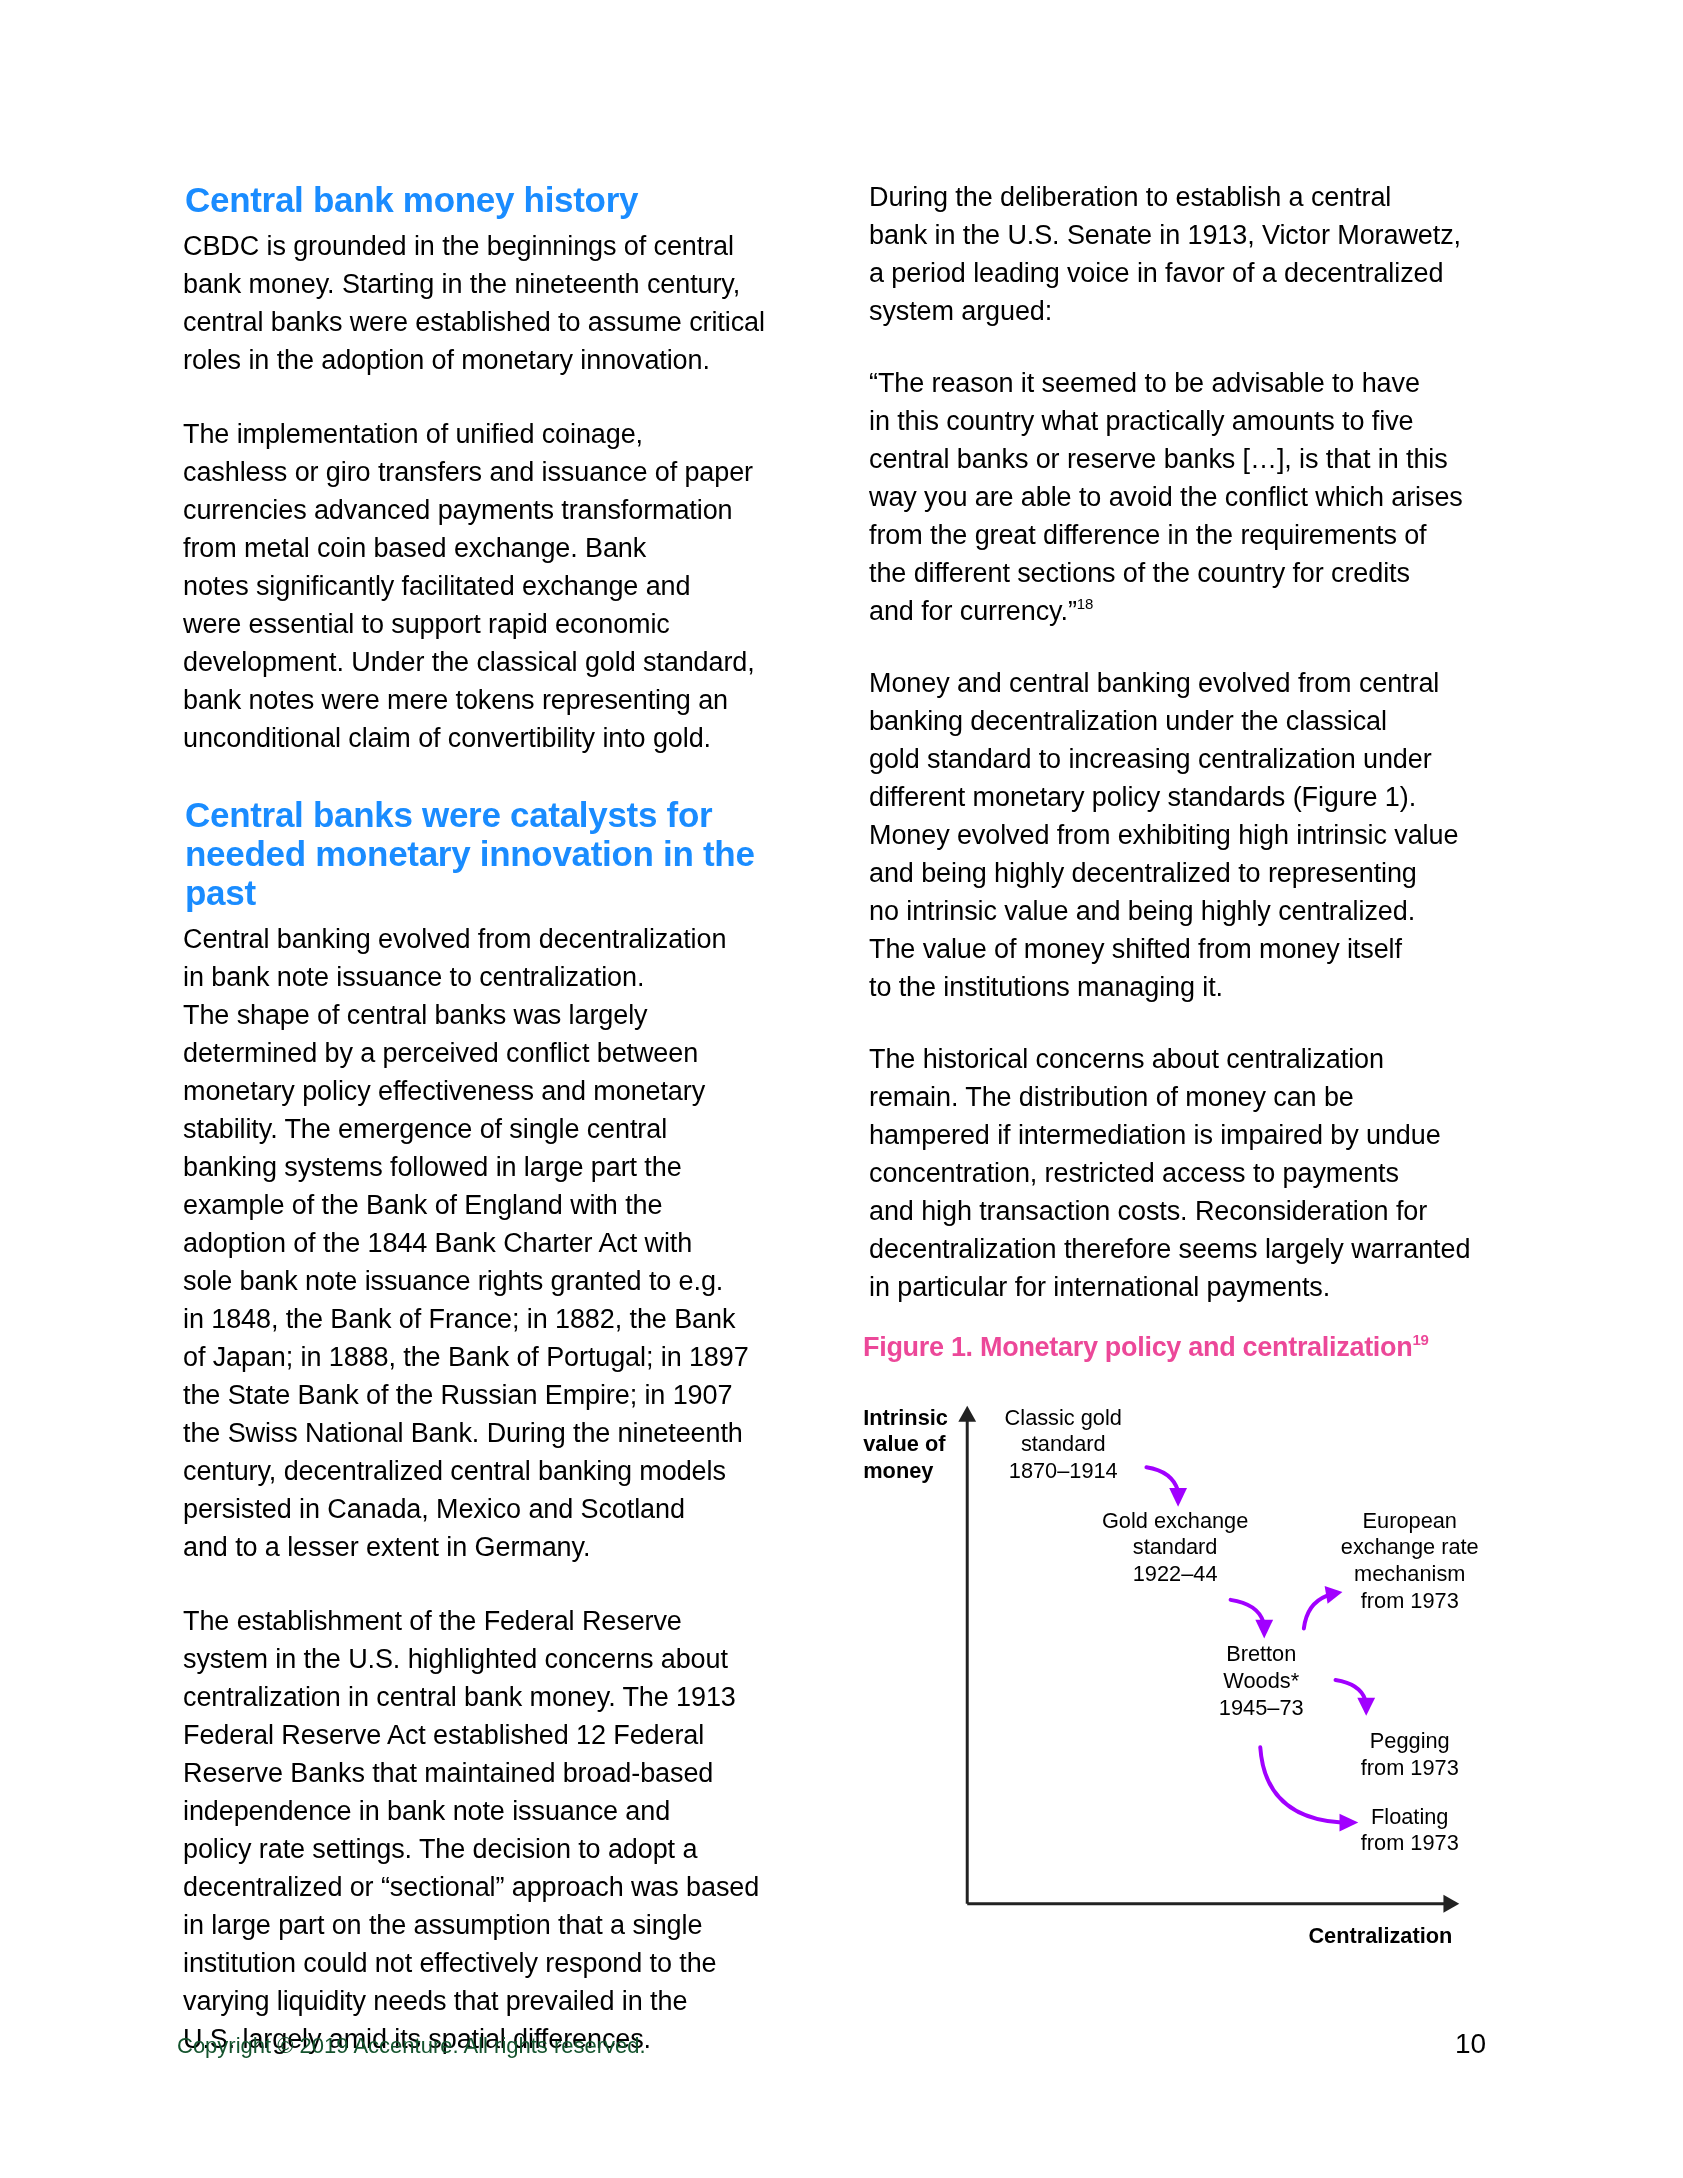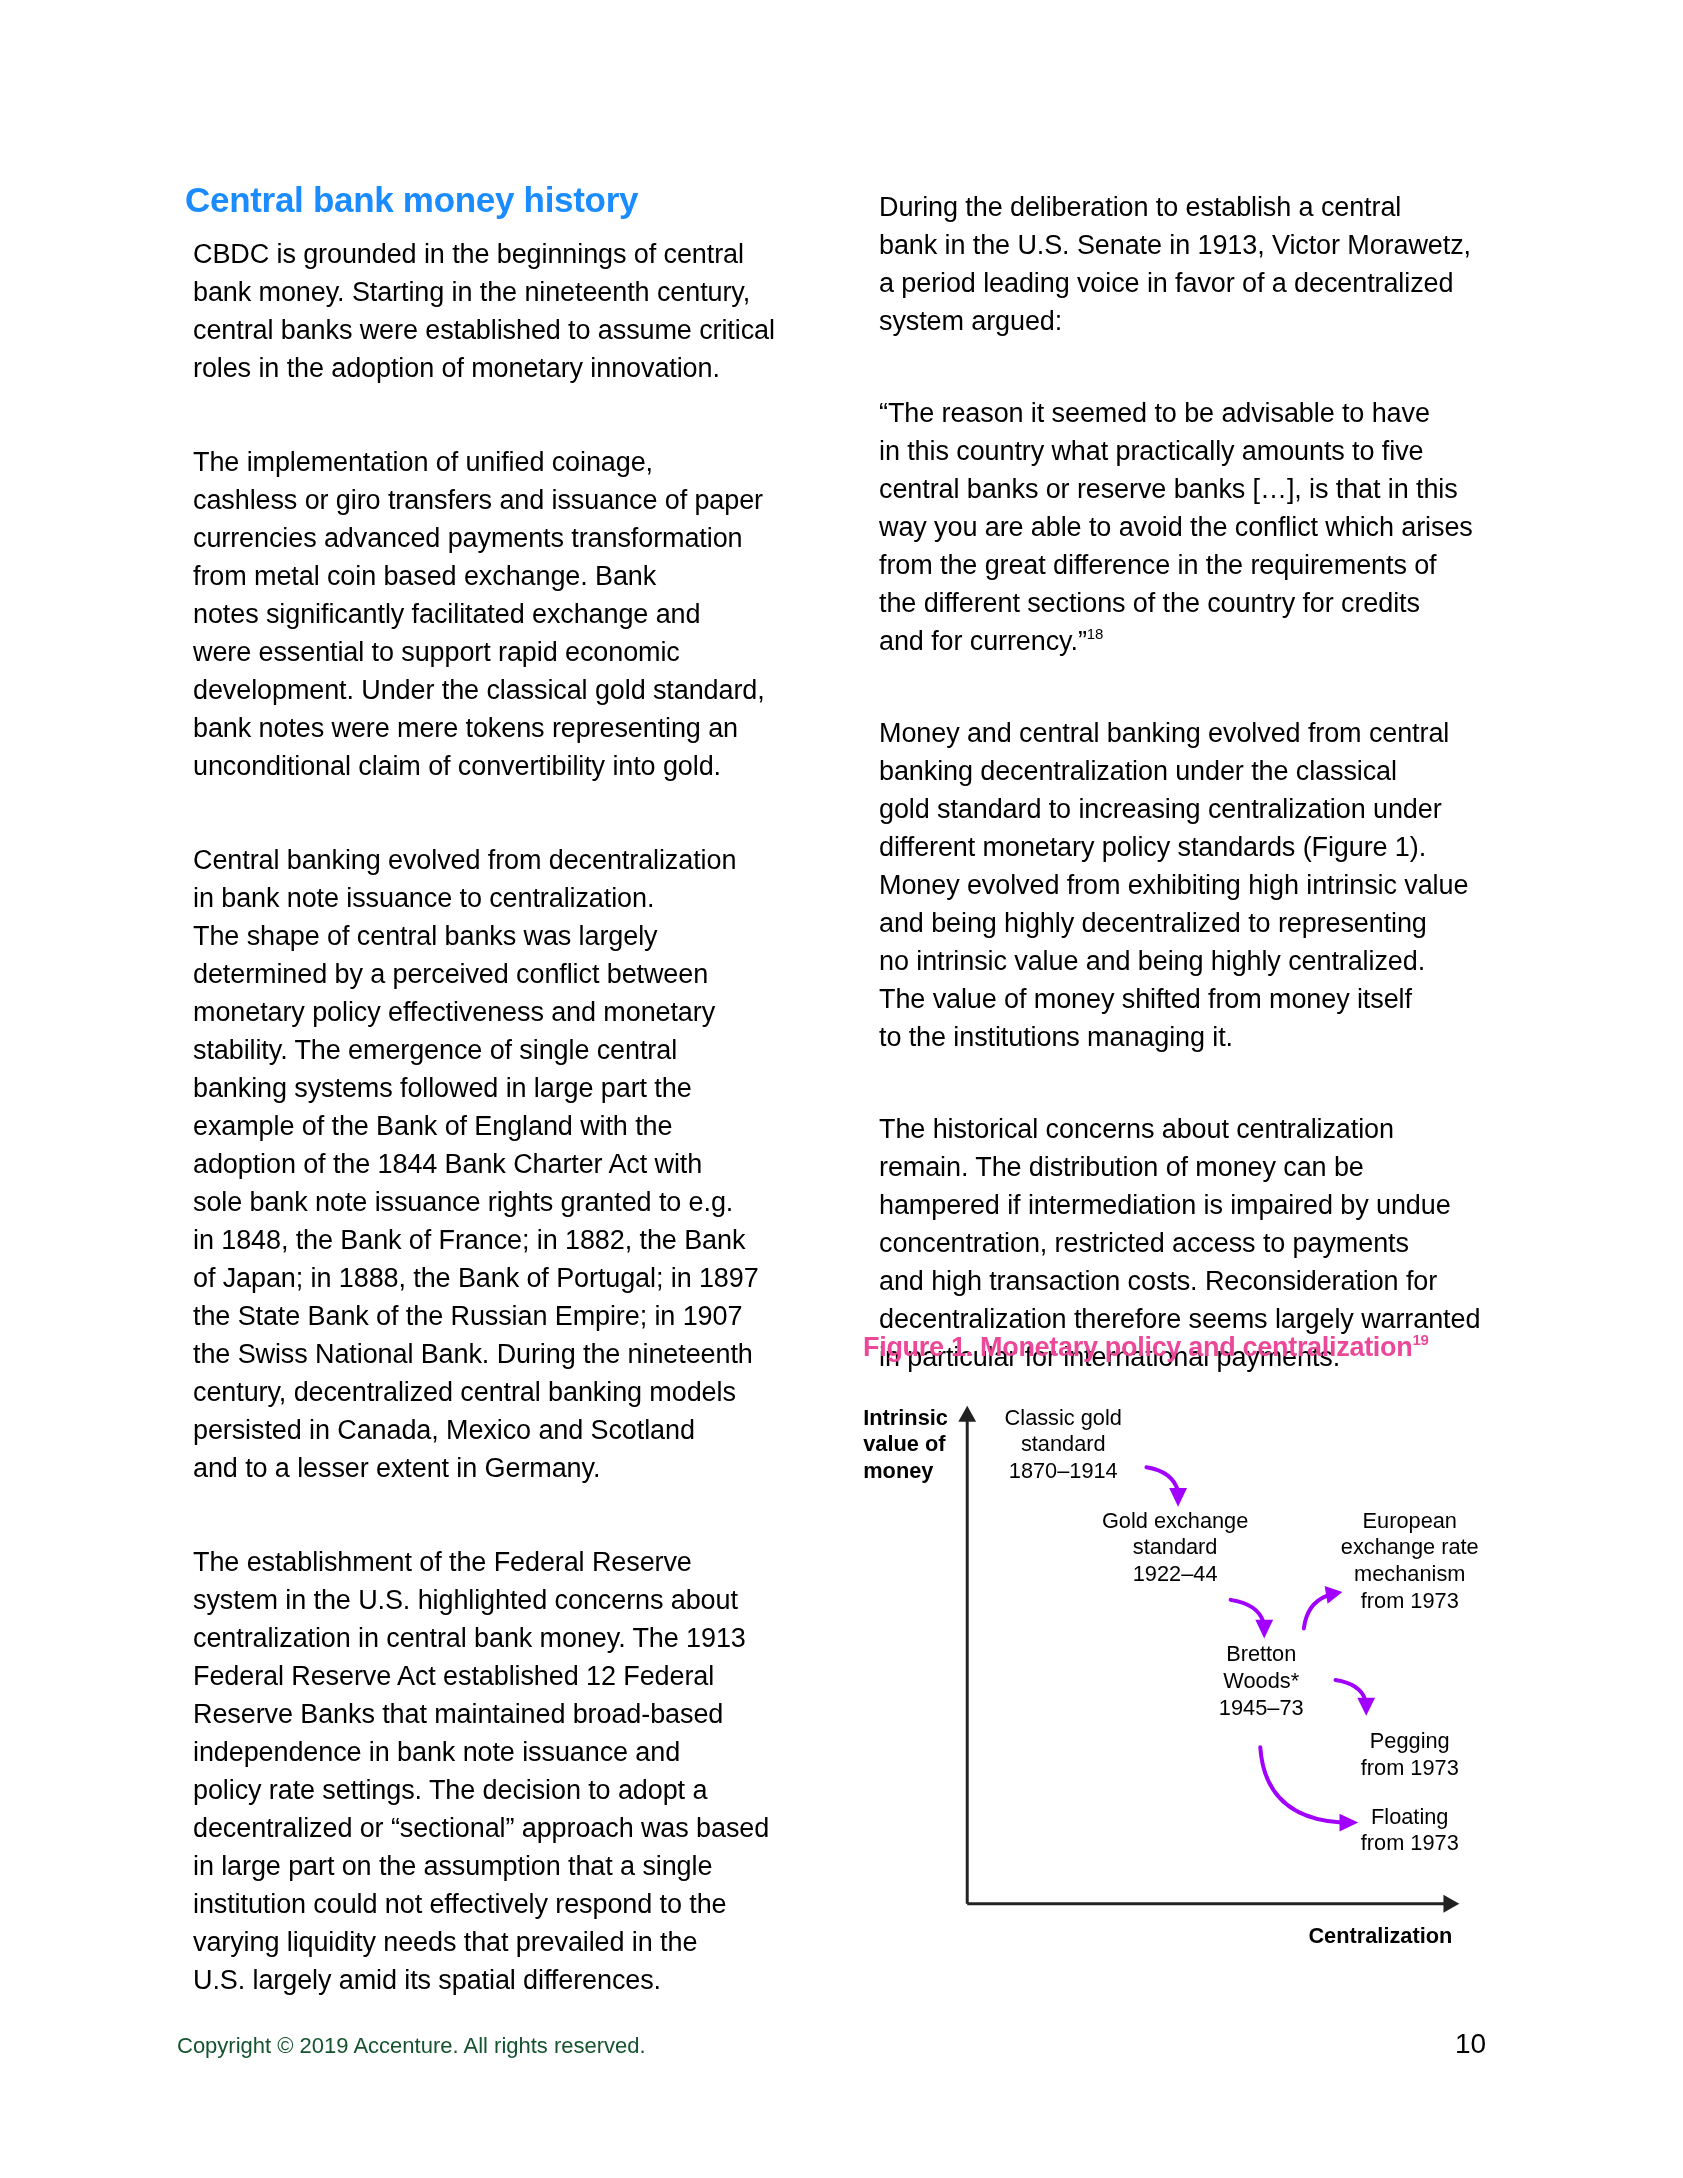--- a/index.html
+++ b/index.html
@@ -8,21 +8,21 @@
       font-family: "Liberation Sans", sans-serif; color: #000000;
     }
     .col { position: absolute; top: 172px; }
     .col-left { left: 177px; width: 653px; }
     .col-right { left: 863px; width: 673px; }
     .section-heading {
       color: #1a8cff; font-weight: bold; font-size: 35px; line-height: 39px;
       margin: 8px; letter-spacing: -0.3px;
     }
     p.body {
-      margin: 16px; font-size: 27px; line-height: 38px; letter-spacing: -0.1px;
+      margin: 6px; font-size: 27px; line-height: 38px; letter-spacing: -0.1px;
       white-space: pre-line;
     }
     .gap-lg { height: 24px; }
     .gap-md { height: 22px; }
     sup.fn { font-size: 15px; vertical-align: 11px; line-height: 0; text-align: center; }
     .figure-title {
       position: absolute; left: 863px; top: 1332px;
       font-size: 27px; font-weight: bold; color: #ec4899; letter-spacing: -0.3px;
       white-space: nowrap;
     }
@@ -46,20 +46,22 @@
   <p class="body">The implementation of unified coinage,
 cashless or giro transfers and issuance of paper
 currencies advanced payments transformation
 from metal coin based exchange. Bank
 notes significantly facilitated exchange and
 were essential to support rapid economic
 development. Under the classical gold standard,
 bank notes were mere tokens representing an
 unconditional claim of convertibility into gold.</p>
   <div class="gap-lg"></div>
+  <h2 class="section-heading" style="white-space:pre-line">Central banks were catalysts for
+needed monetary innovation in the past</h2>
   <p class="body">Central banking evolved from decentralization
 in bank note issuance to centralization.
 The shape of central banks was largely
 determined by a perceived conflict between
 monetary policy effectiveness and monetary
 stability. The emergence of single central
 banking systems followed in large part the
 example of the Bank of England with the
 adoption of the 1844 Bank Charter Act with
 sole bank note issuance rights granted to e.g.

